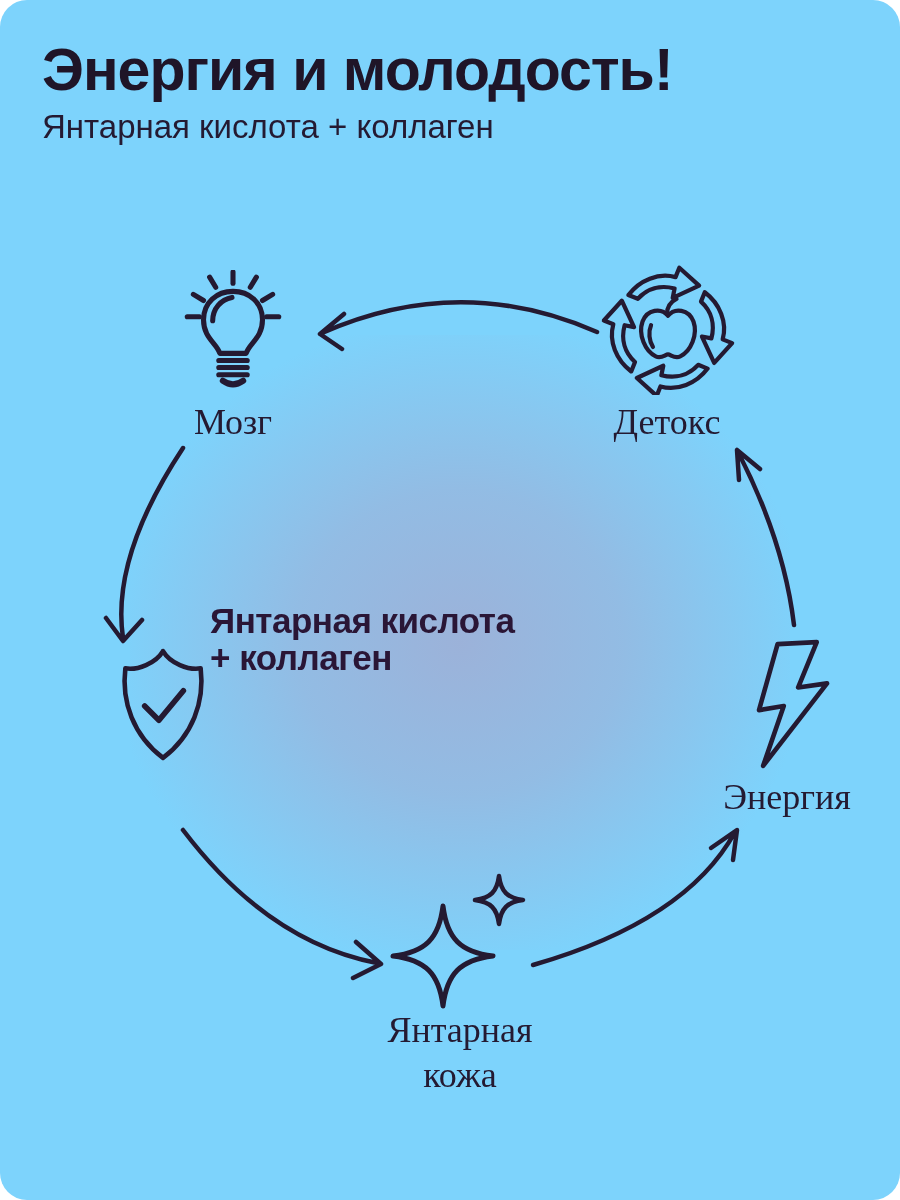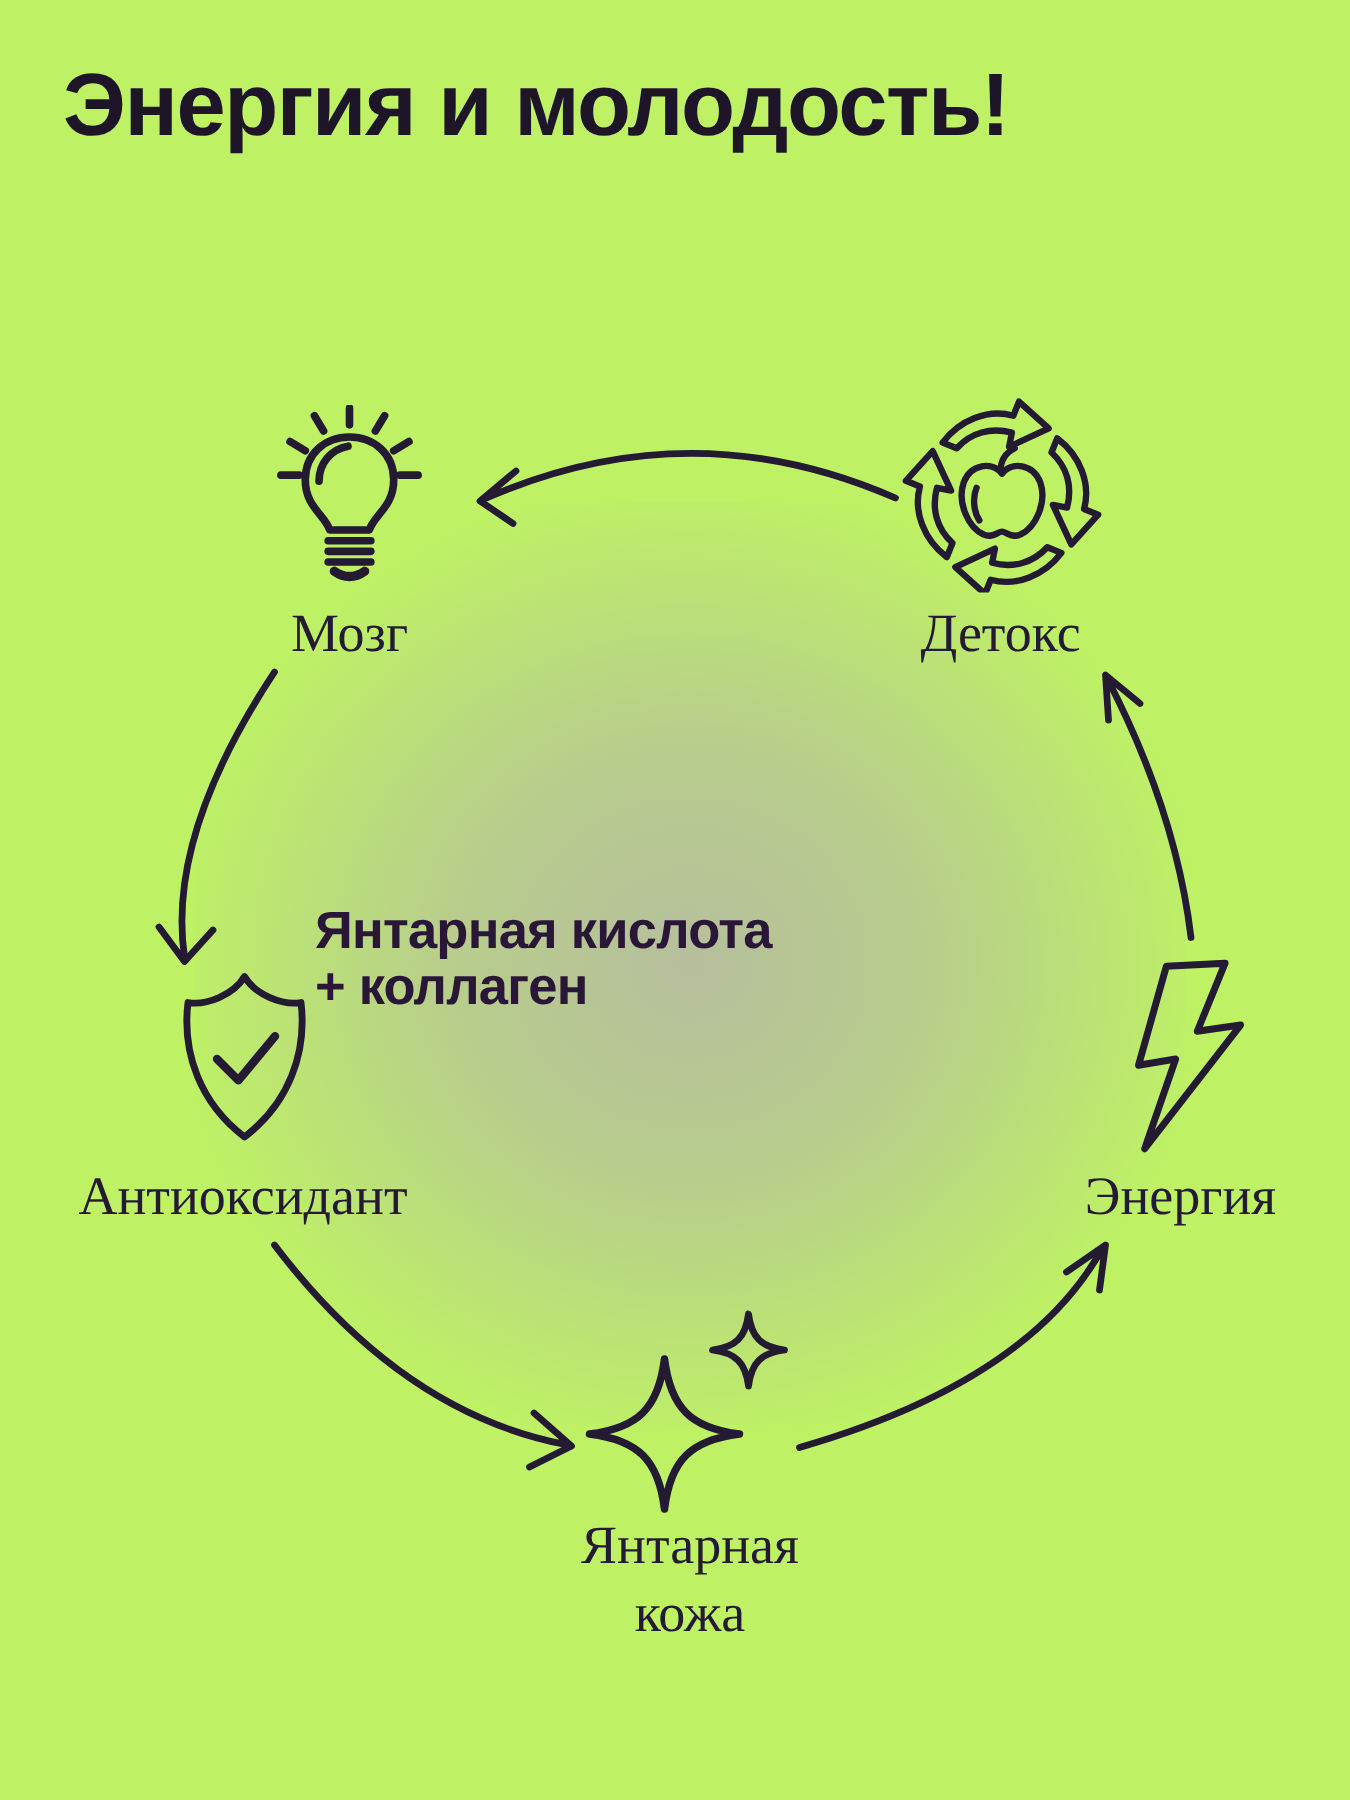--- a/index.html
+++ b/index.html
@@ -1,22 +1,23 @@
 <!DOCTYPE html>
 <html><head>
 <meta charset="utf-8">
 <style>
   html,body{margin:0;padding:0;}
   .canvas{
     position:relative;
     width:900px;height:1200px;
-    background:#bef264;
+    background:#7dd3fc;
     overflow:hidden;
     font-family:"Liberation Sans", sans-serif;
     color:#241a32;
+    border-radius:27px;
   }
   .title{
     position:absolute;left:42px;top:36px;width:820px;
     font-size:59px;font-weight:800;letter-spacing:-1px;
     color:#1f1528;
   }
   .subtitle{
     position:absolute;left:42px;top:108px;width:820px;
     font-size:33px;font-weight:400;color:#241a32;
   }
@@ -42,20 +43,21 @@
   }
   svg{display:block;}
   .stroke{stroke:#241a32;fill:none;stroke-linecap:round;stroke-linejoin:round;}
 </style>
 </head>
 <body>
 
 <div class="canvas">
 
   <div class="title">Энергия и молодость!</div>
+  <div class="subtitle">Янтарная кислота + коллаген</div>
 
   <div class="glow"></div>
 
   <svg class="arrows" width="900" height="1200" viewBox="0 0 900 1200">
     <g class="stroke" stroke-width="4.5">
       <path d="M597,332 Q460,272 322,333 M344,314 L320,334 L342,349"></path>
       <path d="M183,448 Q111,557 123,638 M106,618 L123,641 L142,620"></path>
       <path d="M183,830 Q268,942 377,963 M356,942 L381,964 L353,978"></path>
       <path d="M533,965 Q686,921 735,832 M733,860 L737,830 L711,848"></path>
       <path d="M794,625 Q784,541 738,452 M760,469 L737,450 L739,480"></path>
@@ -93,21 +95,20 @@
     </g>
   </svg>
   <div class="node-label" style="left:567px;top:400px;width:200px;">Детокс</div>
 
   <svg class="icon" style="left:106px;top:642px;" width="114" height="126" viewBox="0 0 112 122">
     <g class="stroke" stroke-width="4.5">
       <path d="M56,8 C49,20 31,27 19,25 C15,58 27,91 56,113 C85,91 97,58 93,25 C81,27 63,20 56,8 Z"></path>
       <path d="M38,62 L52,76 L76,47" stroke-width="5.5"></path>
     </g>
   </svg>
-  <div class="node-label" style="left:12px;top:775px;width:300px;">Антиоксидант</div>
 
   <svg class="icon" style="left:746px;top:638px;" width="92" height="134" viewBox="0 0 88 130">
     <g class="stroke" stroke-width="4.5">
       <path d="M30,6 L68,4 L50,48 L78,44 L16,124 L36,66 L12,70 Z"></path>
     </g>
   </svg>
   <div class="node-label" style="left:687px;top:775px;width:200px;">Энергия</div>
 
   <svg class="icon" style="left:390px;top:870px;" width="160" height="142" viewBox="0 0 160 140">
     <g class="stroke" stroke-width="5">

